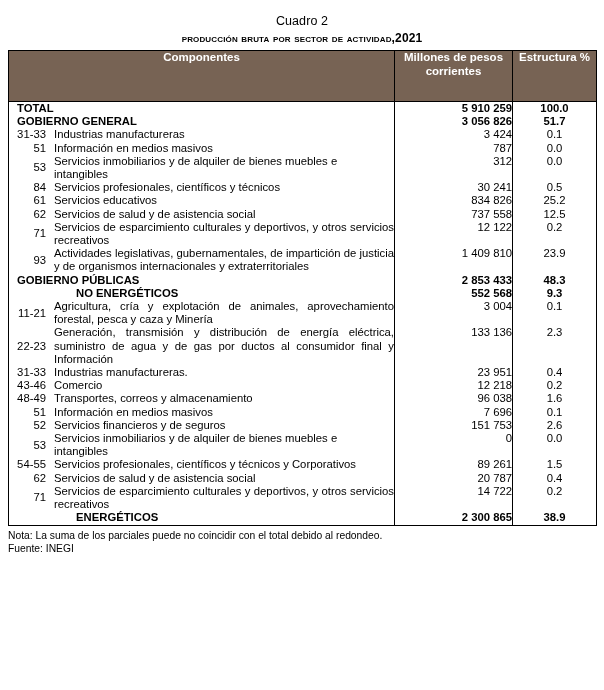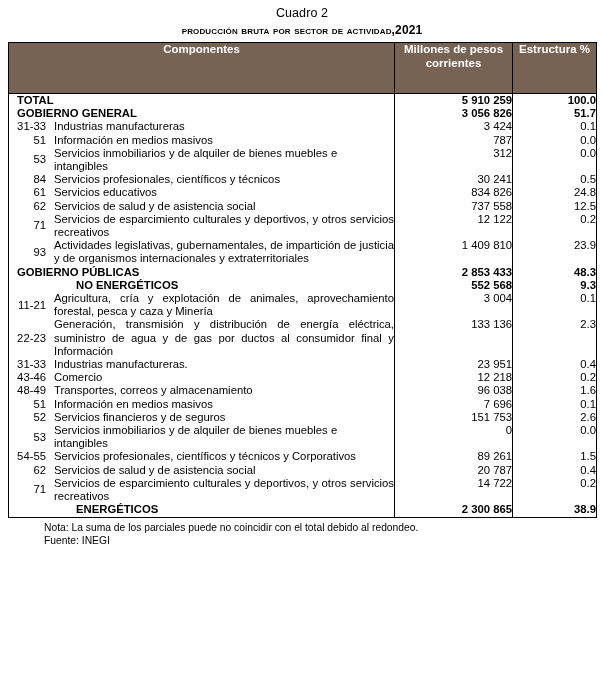--- a/index.html
+++ b/index.html
@@ -13,21 +13,21 @@
     font-family: "Liberation Sans", sans-serif;
     color: #000000;
     -webkit-font-smoothing: antialiased;
   }
 
   .page {
     position: relative;
     width: 604px;
     height: 690px;
     box-sizing: border-box;
-    padding: 0 8px;
+    padding: 8px 8px;
   }
 
   
   .title-block {
     text-align: center;
     padding-top: 6px;
   }
   .title-line1 {
     font-size: 12.5px;
     line-height: 15px;
@@ -101,20 +101,21 @@
   }
   td.c-val,
   td.c-pct {
     border-left: 1.4px solid #000;
     text-align: right;
     padding-right: 22px;
     white-space: nowrap;
   }
   td.c-pct {
     padding-right: 28px;
+    text-align: center;
   }
 
   
   .comp {
     display: flex;
     align-items: center;
   }
   .code {
     flex: 0 0 45px;
     text-align: right;
@@ -135,21 +136,20 @@
 
   tr.sub td { font-weight: bold; }
   tr.sub .comp { padding-left: 67px; }
 
   
   .footnotes {
     margin-top: 3px;
     font-size: 10.3px;
     line-height: 13px;
     color: #000;
-    margin-left: 36px;
   }
 </style>
 </head>
 <body>
 
 <div class="page">
 
   <div class="title-block">
     <div class="title-line1">Cuadro 2</div>
     <div class="title-line2"><span>Producción bruta por sector de actividad,</span><span class="year">2021</span></div>
@@ -228,21 +228,21 @@
           <td class="c-pct">0.5</td>
         </tr>
         <tr class="item">
           <td class="c-comp">
             <div class="comp">
               <span class="code">61</span>
               <span class="label nojust">Servicios educativos</span>
             </div>
           </td>
           <td class="c-val">834 826</td>
-          <td class="c-pct">24.8</td>
+          <td class="c-pct">25.2</td>
         </tr>
         <tr class="item">
           <td class="c-comp">
             <div class="comp">
               <span class="code">62</span>
               <span class="label nojust">Servicios de salud y de asistencia social</span>
             </div>
           </td>
           <td class="c-val">737 558</td>
           <td class="c-pct">12.5</td>

